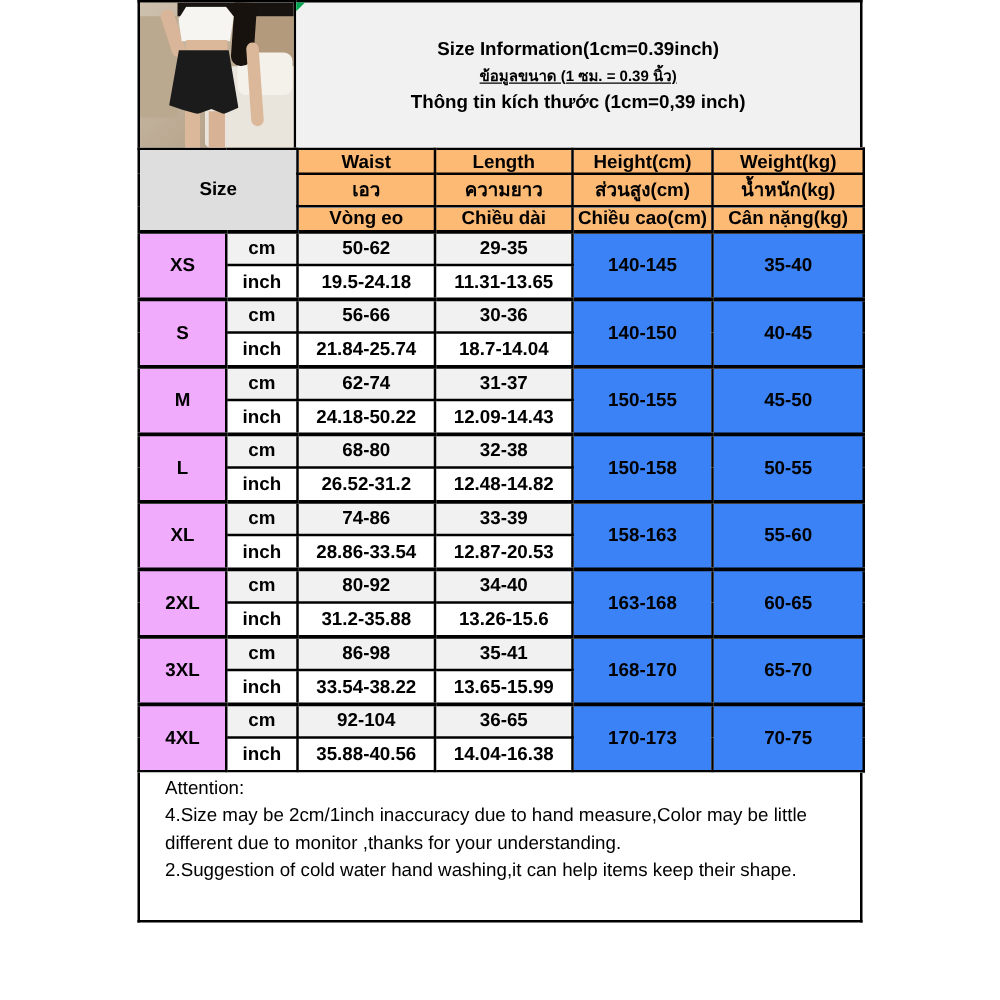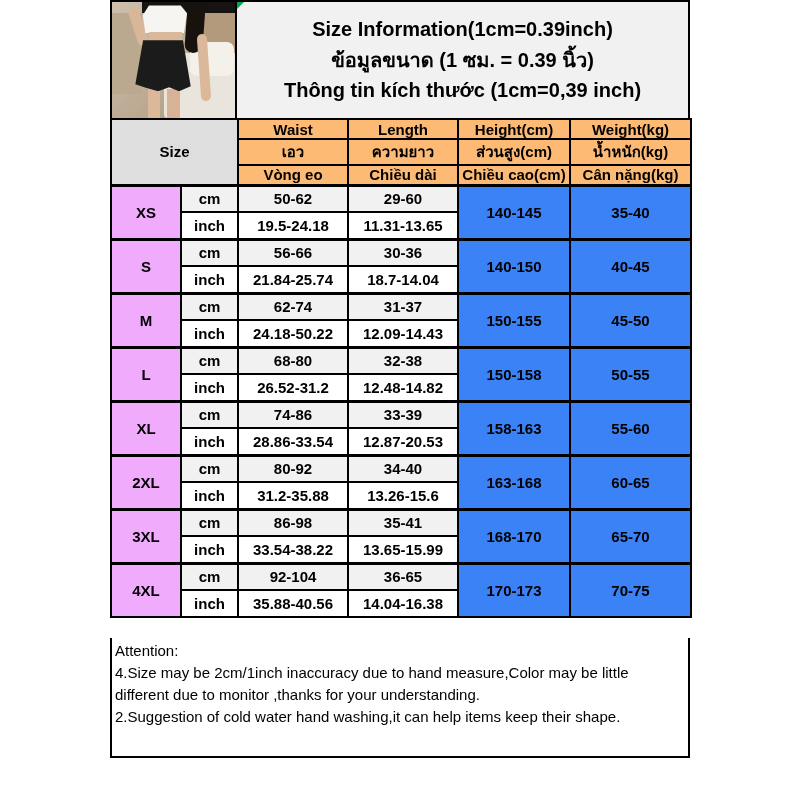--- a/index.html
+++ b/index.html
@@ -33,22 +33,22 @@
                      clip-path: polygon(14% 0, 86% 0, 100% 90%, 79% 100%, 61% 92%, 41% 100%, 19% 93%, 0 86%); }
   .photo .leg-1    { position: absolute; left: 29%; top: 74%; width: 10%; height: 28%; background: #dcb89b; }
   .photo .leg-2    { position: absolute; left: 45%; top: 75%; width: 10%; height: 27%; background: #d7b294; }
 
   .title-box {
     flex: 1; box-sizing: border-box; background: #f1f1f1;
     border: 2px solid #000; border-left: none; border-bottom: none;
     display: flex; flex-direction: column; justify-content: center; align-items: center;
     position: relative; gap: 3px;
   }
-  .title-box .t-en, .title-box .t-vi { font-weight: bold; font-size: 20px; }
-  .title-box .t-th { font-weight: bold; font-size: 20px; }
+  .title-box .t-en, .title-box .t-vi { font-weight: bold; font-size: 15px; }
+  .title-box .t-th { font-weight: bold; font-size: 12px; text-decoration: underline; }
   .corner-marker {
     position: absolute; top: 0; left: 0; width: 0; height: 0;
     border-top: 7px solid #00a650; border-right: 7px solid transparent;
   }
 
   
   table.size-chart {
     border-collapse: collapse; width: 580px; table-layout: fixed;
     border: 2px solid #000;
   }
@@ -63,23 +63,22 @@
   tr.block-start td { border-top-width: 3px; }
   td.size-cell { background: #f0abfc; font-size: 16px; }
   td.cm-bg { background: #f1f1f1; }
   td.inch-bg { background: #ffffff; }
   td.merged { background: #3b82f6; }
 
   
   .attention {
     box-sizing: border-box; width: 580px; height: 120px;
     border: 2px solid #000; border-top: none;
-    padding: 2px 3px; font-size: 15px; line-height: 22px; text-align: left;
+    padding: 2px 20px; font-size: 15px; line-height: 22px; text-align: left;
     background: #fff;
-    margin-top: 20px;
   }
   .attention div { white-space: normal; }
 </style>
 </head>
 <body>
 
 <div class="sheet">
 
   <div class="top-row">
     <div class="photo">
@@ -132,21 +131,21 @@
         <td class="hd">Vòng eo</td>
         <td class="hd">Chiều dài</td>
         <td class="hd">Chiều cao(cm)</td>
         <td class="hd">Cân nặng(kg)</td>
       </tr>
 
       <tr class="data block-start">
         <td class="size-cell" rowspan="2">XS</td>
         <td class="cm-bg">cm</td>
         <td class="cm-bg">50-62</td>
-        <td class="cm-bg">29-60</td>
+        <td class="cm-bg">29-35</td>
         <td class="merged" rowspan="2">140-145</td>
         <td class="merged" rowspan="2">35-40</td>
       </tr>
       <tr class="data">
         <td class="inch-bg">inch</td>
         <td class="inch-bg">19.5-24.18</td>
         <td class="inch-bg">11.31-13.65</td>
       </tr>
 
       <tr class="data block-start">

